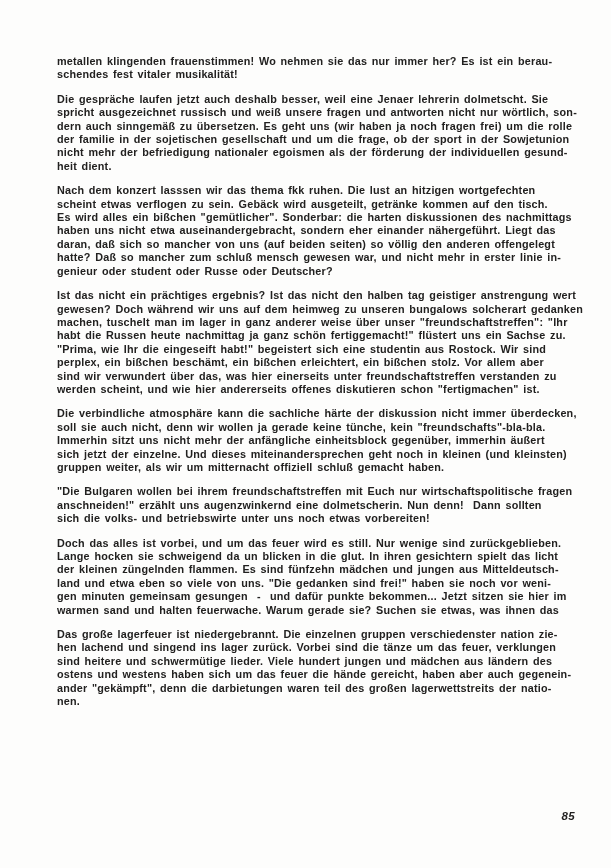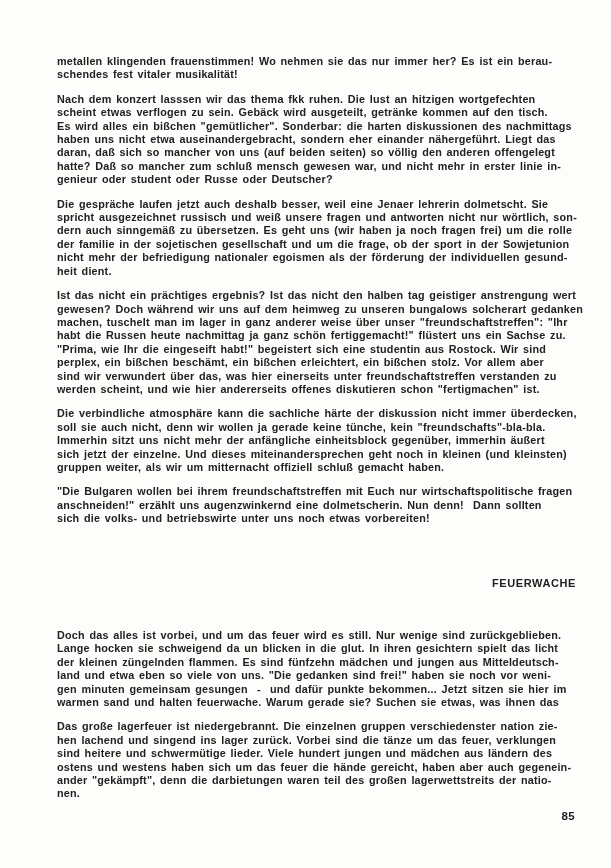--- a/index.html
+++ b/index.html
@@ -42,59 +42,59 @@
     text-align: right;
   }
   .page-number {
     position: absolute;
     right: 36px;
     top: 810px;
     font-size: 11.5px;
     font-weight: 700;
     letter-spacing: 0.3px;
     color: #222120;
+    font-style: italic;
   }
 </style>
 </head>
 <body>
 
 <div class="page">
   <div class="text-block">
     <p class="body-par">metallen klingenden frauenstimmen! Wo nehmen sie das nur immer her? Es ist ein berau-
 schendes fest vitaler musikalität!</p>
+    <p class="body-par">Die gespräche laufen jetzt auch deshalb besser, weil eine Jenaer lehrerin dolmetscht. Sie
+spricht ausgezeichnet russisch und weiß unsere fragen und antworten nicht nur wörtlich, son-
+dern auch sinngemäß zu übersetzen. Es geht uns (wir haben ja noch fragen frei) um die rolle
+der familie in der sojetischen gesellschaft und um die frage, ob der sport in der Sowjetunion
+nicht mehr der befriedigung nationaler egoismen als der förderung der individuellen gesund-
+heit dient.</p>
     <p class="body-par">Nach dem konzert lasssen wir das thema fkk ruhen. Die lust an hitzigen wortgefechten
 scheint etwas verflogen zu sein. Gebäck wird ausgeteilt, getränke kommen auf den tisch.
 Es wird alles ein bißchen "gemütlicher". Sonderbar: die harten diskussionen des nachmittags
 haben uns nicht etwa auseinandergebracht, sondern eher einander nähergeführt. Liegt das
 daran, daß sich so mancher von uns (auf beiden seiten) so völlig den anderen offengelegt
 hatte? Daß so mancher zum schluß mensch gewesen war, und nicht mehr in erster linie in-
 genieur oder student oder Russe oder Deutscher?</p>
-    <p class="body-par">Die gespräche laufen jetzt auch deshalb besser, weil eine Jenaer lehrerin dolmetscht. Sie
-spricht ausgezeichnet russisch und weiß unsere fragen und antworten nicht nur wörtlich, son-
-dern auch sinngemäß zu übersetzen. Es geht uns (wir haben ja noch fragen frei) um die rolle
-der familie in der sojetischen gesellschaft und um die frage, ob der sport in der Sowjetunion
-nicht mehr der befriedigung nationaler egoismen als der förderung der individuellen gesund-
-heit dient.</p>
     <p class="body-par">Ist das nicht ein prächtiges ergebnis? Ist das nicht den halben tag geistiger anstrengung wert
 gewesen? Doch während wir uns auf dem heimweg zu unseren bungalows solcherart gedanken
 machen, tuschelt man im lager in ganz anderer weise über unser "freundschaftstreffen": "Ihr
 habt die Russen heute nachmittag ja ganz schön fertiggemacht!" flüstert uns ein Sachse zu.
 "Prima, wie Ihr die eingeseift habt!" begeistert sich eine studentin aus Rostock. Wir sind
 perplex, ein bißchen beschämt, ein bißchen erleichtert, ein bißchen stolz. Vor allem aber
 sind wir verwundert über das, was hier einerseits unter freundschaftstreffen verstanden zu
 werden scheint, und wie hier andererseits offenes diskutieren schon "fertigmachen" ist.</p>
     <p class="body-par">Die verbindliche atmosphäre kann die sachliche härte der diskussion nicht immer überdecken,
 soll sie auch nicht, denn wir wollen ja gerade keine tünche, kein "freundschafts"-bla-bla.
 Immerhin sitzt uns nicht mehr der anfängliche einheitsblock gegenüber, immerhin äußert
 sich jetzt der einzelne. Und dieses miteinandersprechen geht noch in kleinen (und kleinsten)
 gruppen weiter, als wir um mitternacht offiziell schluß gemacht haben.</p>
     <p class="body-par">"Die Bulgaren wollen bei ihrem freundschaftstreffen mit Euch nur wirtschaftspolitische fragen
 anschneiden!" erzählt uns augenzwinkernd eine dolmetscherin. Nun denn!  Dann sollten
 sich die volks- und betriebswirte unter uns noch etwas vorbereiten!</p>
-    <div class="section-heading">FEUERWACHE</div>
     <p class="body-par">Doch das alles ist vorbei, und um das feuer wird es still. Nur wenige sind zurückgeblieben.
 Lange hocken sie schweigend da un blicken in die glut. In ihren gesichtern spielt das licht
 der kleinen züngelnden flammen. Es sind fünfzehn mädchen und jungen aus Mitteldeutsch-
 land und etwa eben so viele von uns. "Die gedanken sind frei!" haben sie noch vor weni-
 gen minuten gemeinsam gesungen  -  und dafür punkte bekommen... Jetzt sitzen sie hier im
 warmen sand und halten feuerwache. Warum gerade sie? Suchen sie etwas, was ihnen das</p>
     <p class="body-par">Das große lagerfeuer ist niedergebrannt. Die einzelnen gruppen verschiedenster nation zie-
 hen lachend und singend ins lager zurück. Vorbei sind die tänze um das feuer, verklungen
 sind heitere und schwermütige lieder. Viele hundert jungen und mädchen aus ländern des
 ostens und westens haben sich um das feuer die hände gereicht, haben aber auch gegenein-

